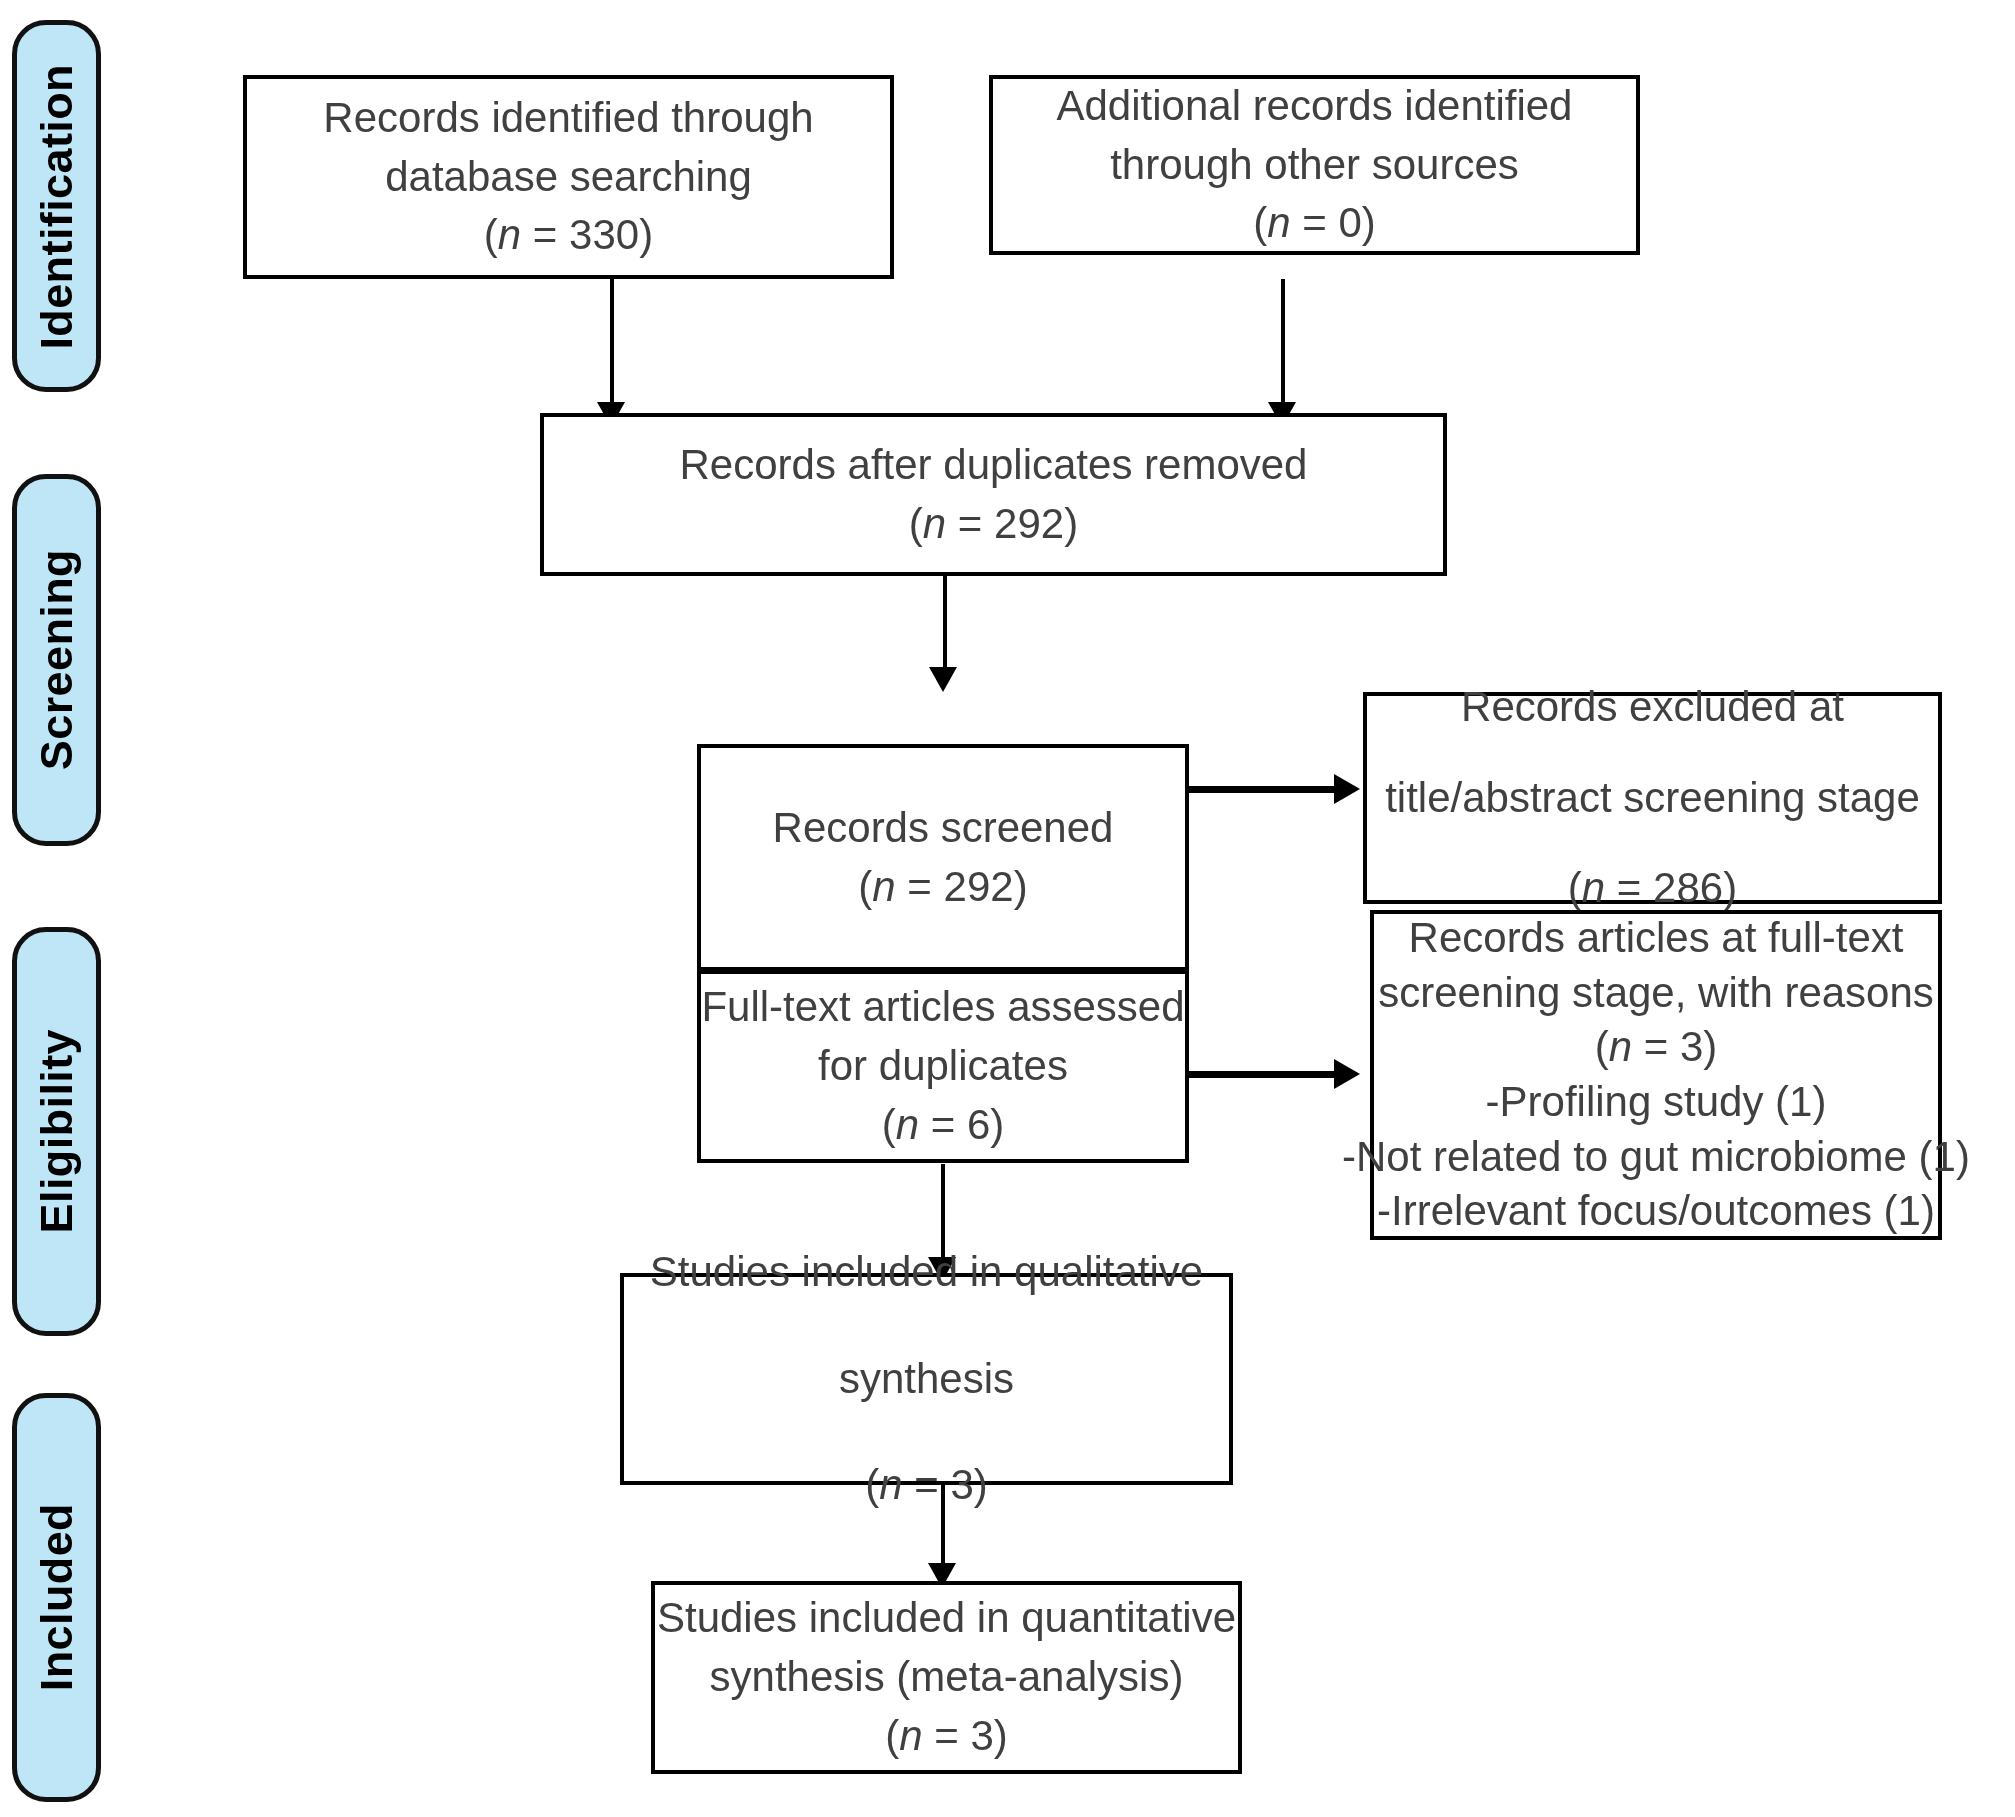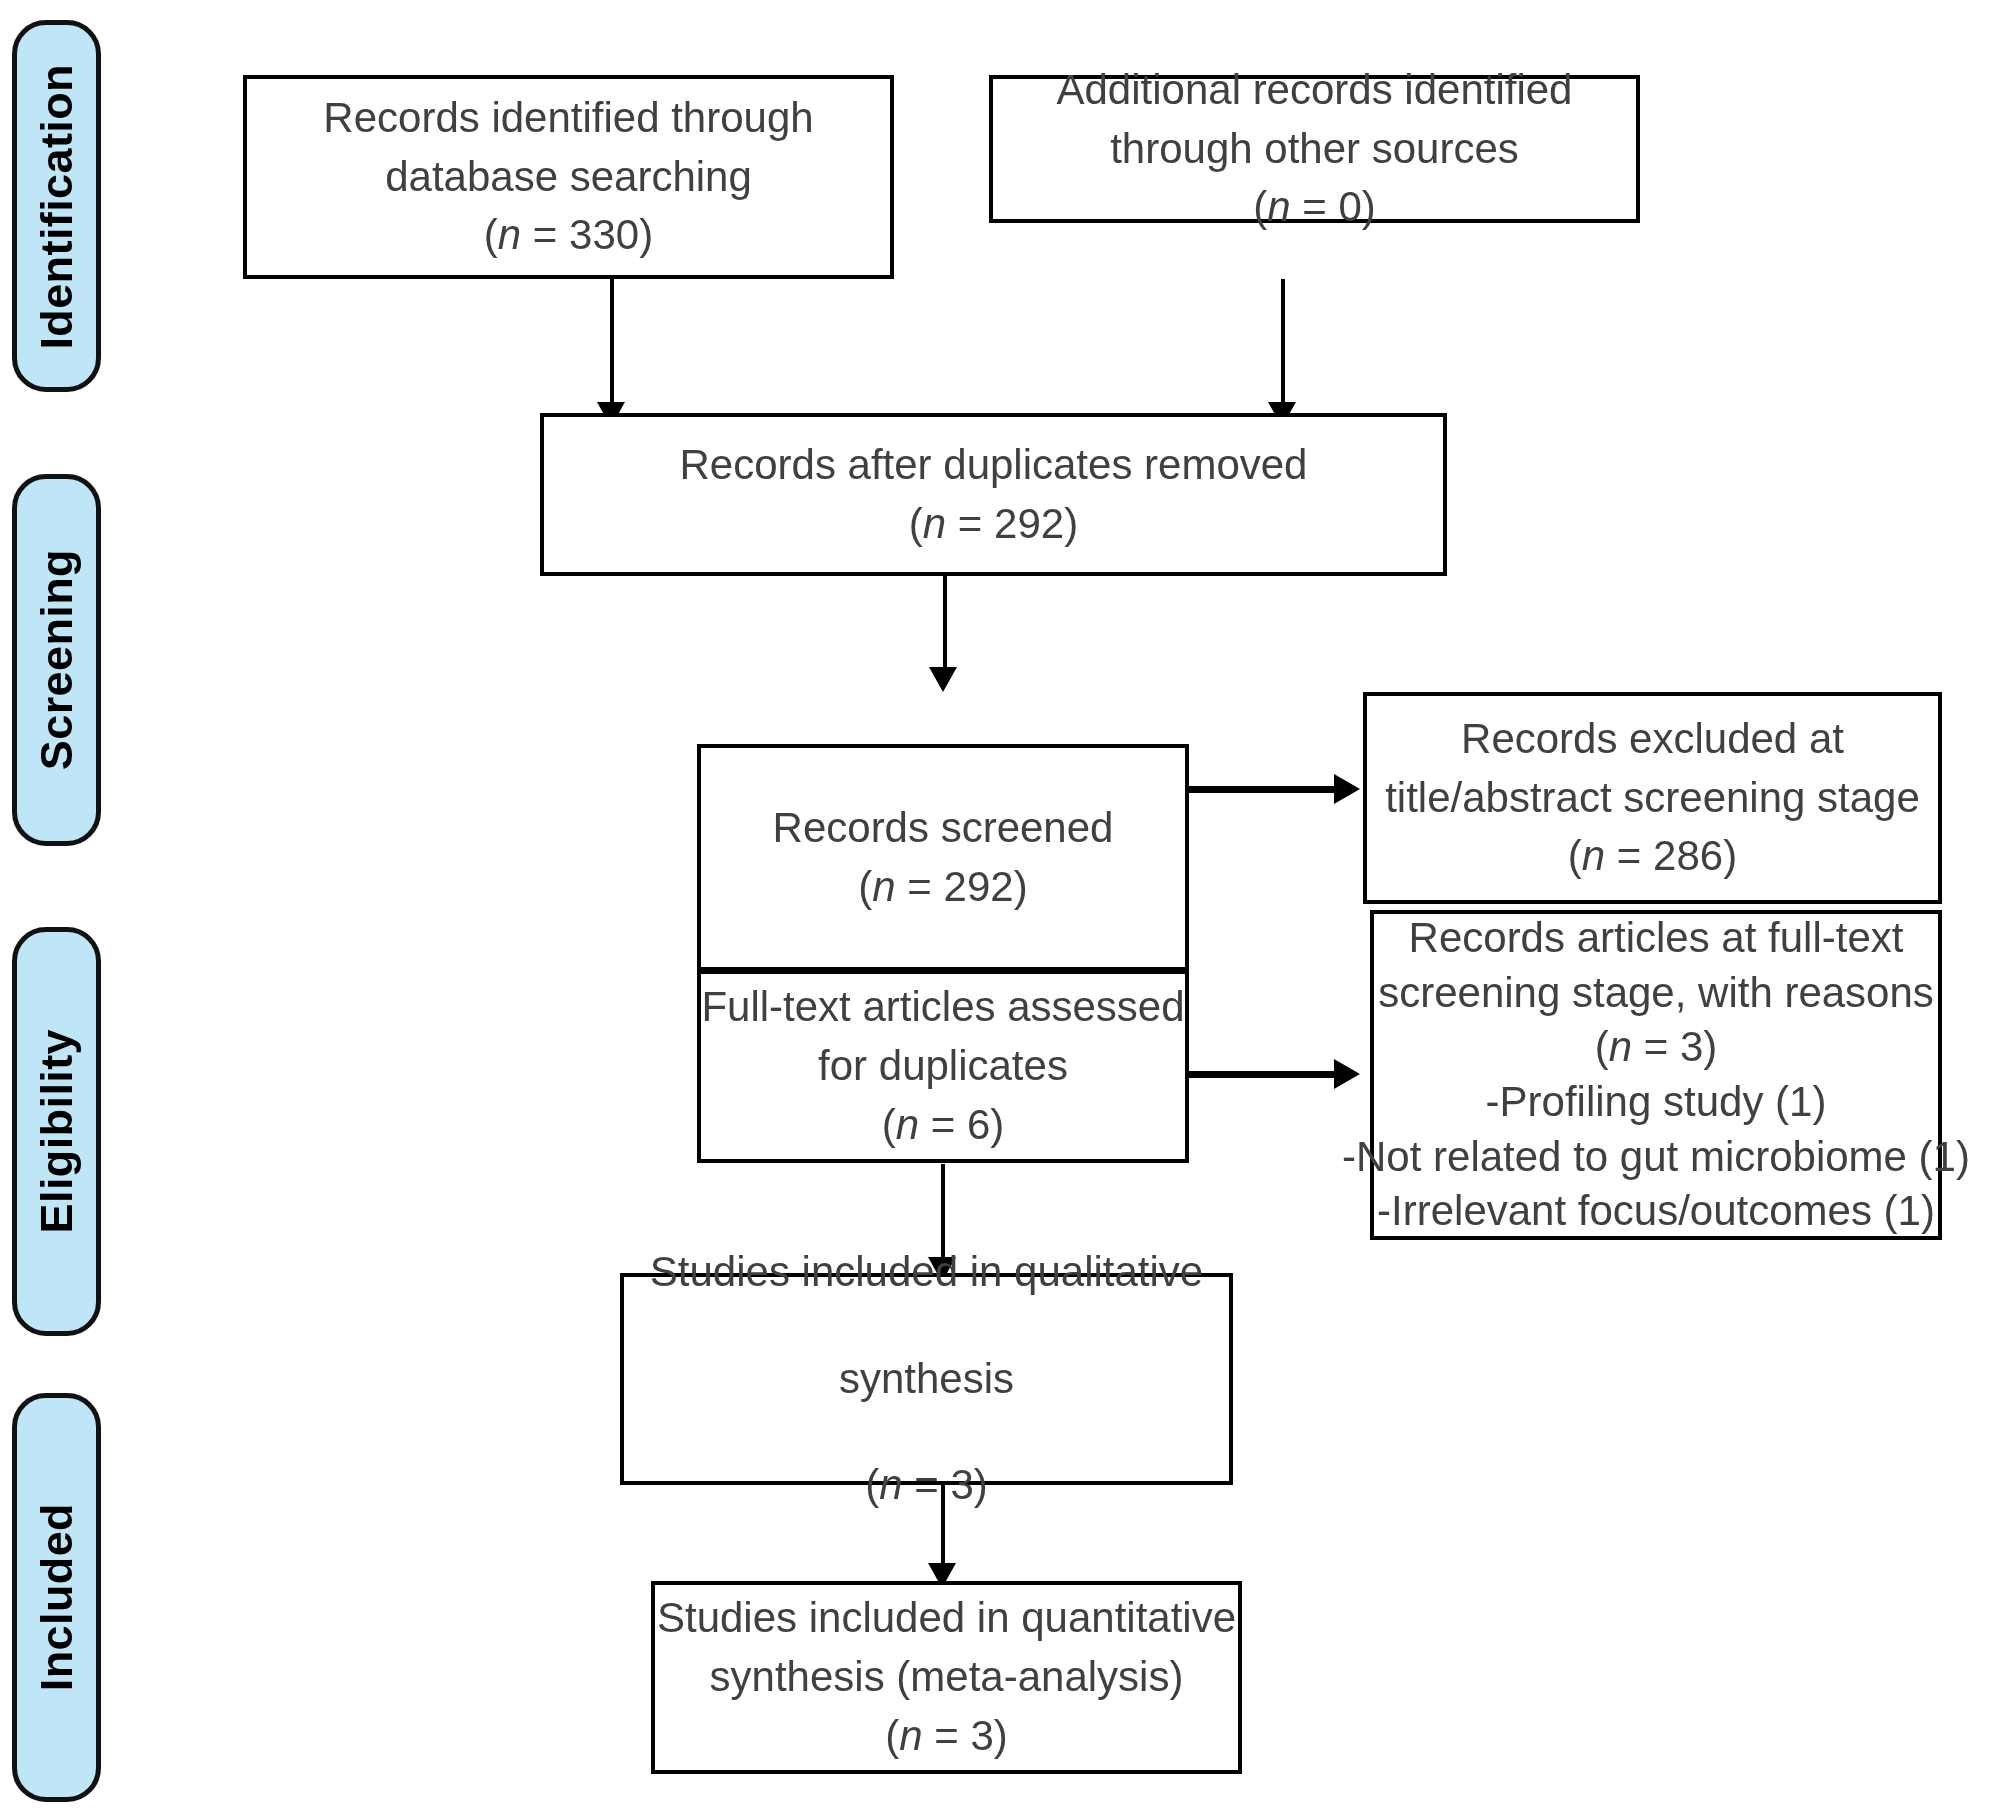--- a/index.html
+++ b/index.html
@@ -115,21 +115,21 @@
   <div class="stage-pill" style="left:11.7px; top:1393px; width:89px; height:409px;">
     <span class="stage-label">Included</span>
   </div>
 
   <div class="flow-box" style="left:243px; top:75px; width:651px; height:204px;">
     <div class="line">Records identified through</div>
     <div class="line">database searching</div>
     <div class="line"><span>(</span><span class="ital">n</span><span> = 330)</span></div>
   </div>
 
-  <div class="flow-box" style="left:989px; top:75px; width:651px; height:148px;">
+  <div class="flow-box" style="left:989px; top:75px; width:651px; height:180px;">
     <div class="line">Additional records identified</div>
     <div class="line">through other sources</div>
     <div class="line"><span>(</span><span class="ital">n</span><span> = 0)</span></div>
   </div>
 
   <div class="conn-v" style="left:610px; top:279px; height:125px;"></div>
   <div class="arrow-down" style="left:597px; top:402px;"></div>
 
   <div class="conn-v" style="left:1281px; top:279px; height:125px;"></div>
   <div class="arrow-down" style="left:1268px; top:402px;"></div>
@@ -143,21 +143,21 @@
   <div class="arrow-down" style="left:929px; top:667px;"></div>
 
   <div class="flow-box" style="left:697px; top:699px; width:492px; height:227px;margin-top:45px;">
     <div class="line">Records screened</div>
     <div class="line"><span>(</span><span class="ital">n</span><span> = 292)</span></div>
   </div>
 
   <div class="conn-h thick" style="left:1189px; top:786px; width:146px;"></div>
   <div class="arrow-right" style="left:1334px; top:774px;"></div>
 
-  <div class="flow-box" style="left:1363px; top:692px; width:579px; height:212px;">
+  <div class="flow-box" style="left:1363px; top:692px; width:579px; height:212px;gap:32px;">
     <div class="line">Records excluded at</div>
     <div class="line">title/abstract screening stage</div>
     <div class="line"><span>(</span><span class="ital">n</span><span> = 286)</span></div>
   </div>
 
   <div class="flow-box" style="left:697px; top:970px; width:492px; height:193px;">
     <div class="line">Full-text articles assessed</div>
     <div class="line">for duplicates</div>
     <div class="line"><span>(</span><span class="ital">n</span><span> = 6)</span></div>
   </div>

